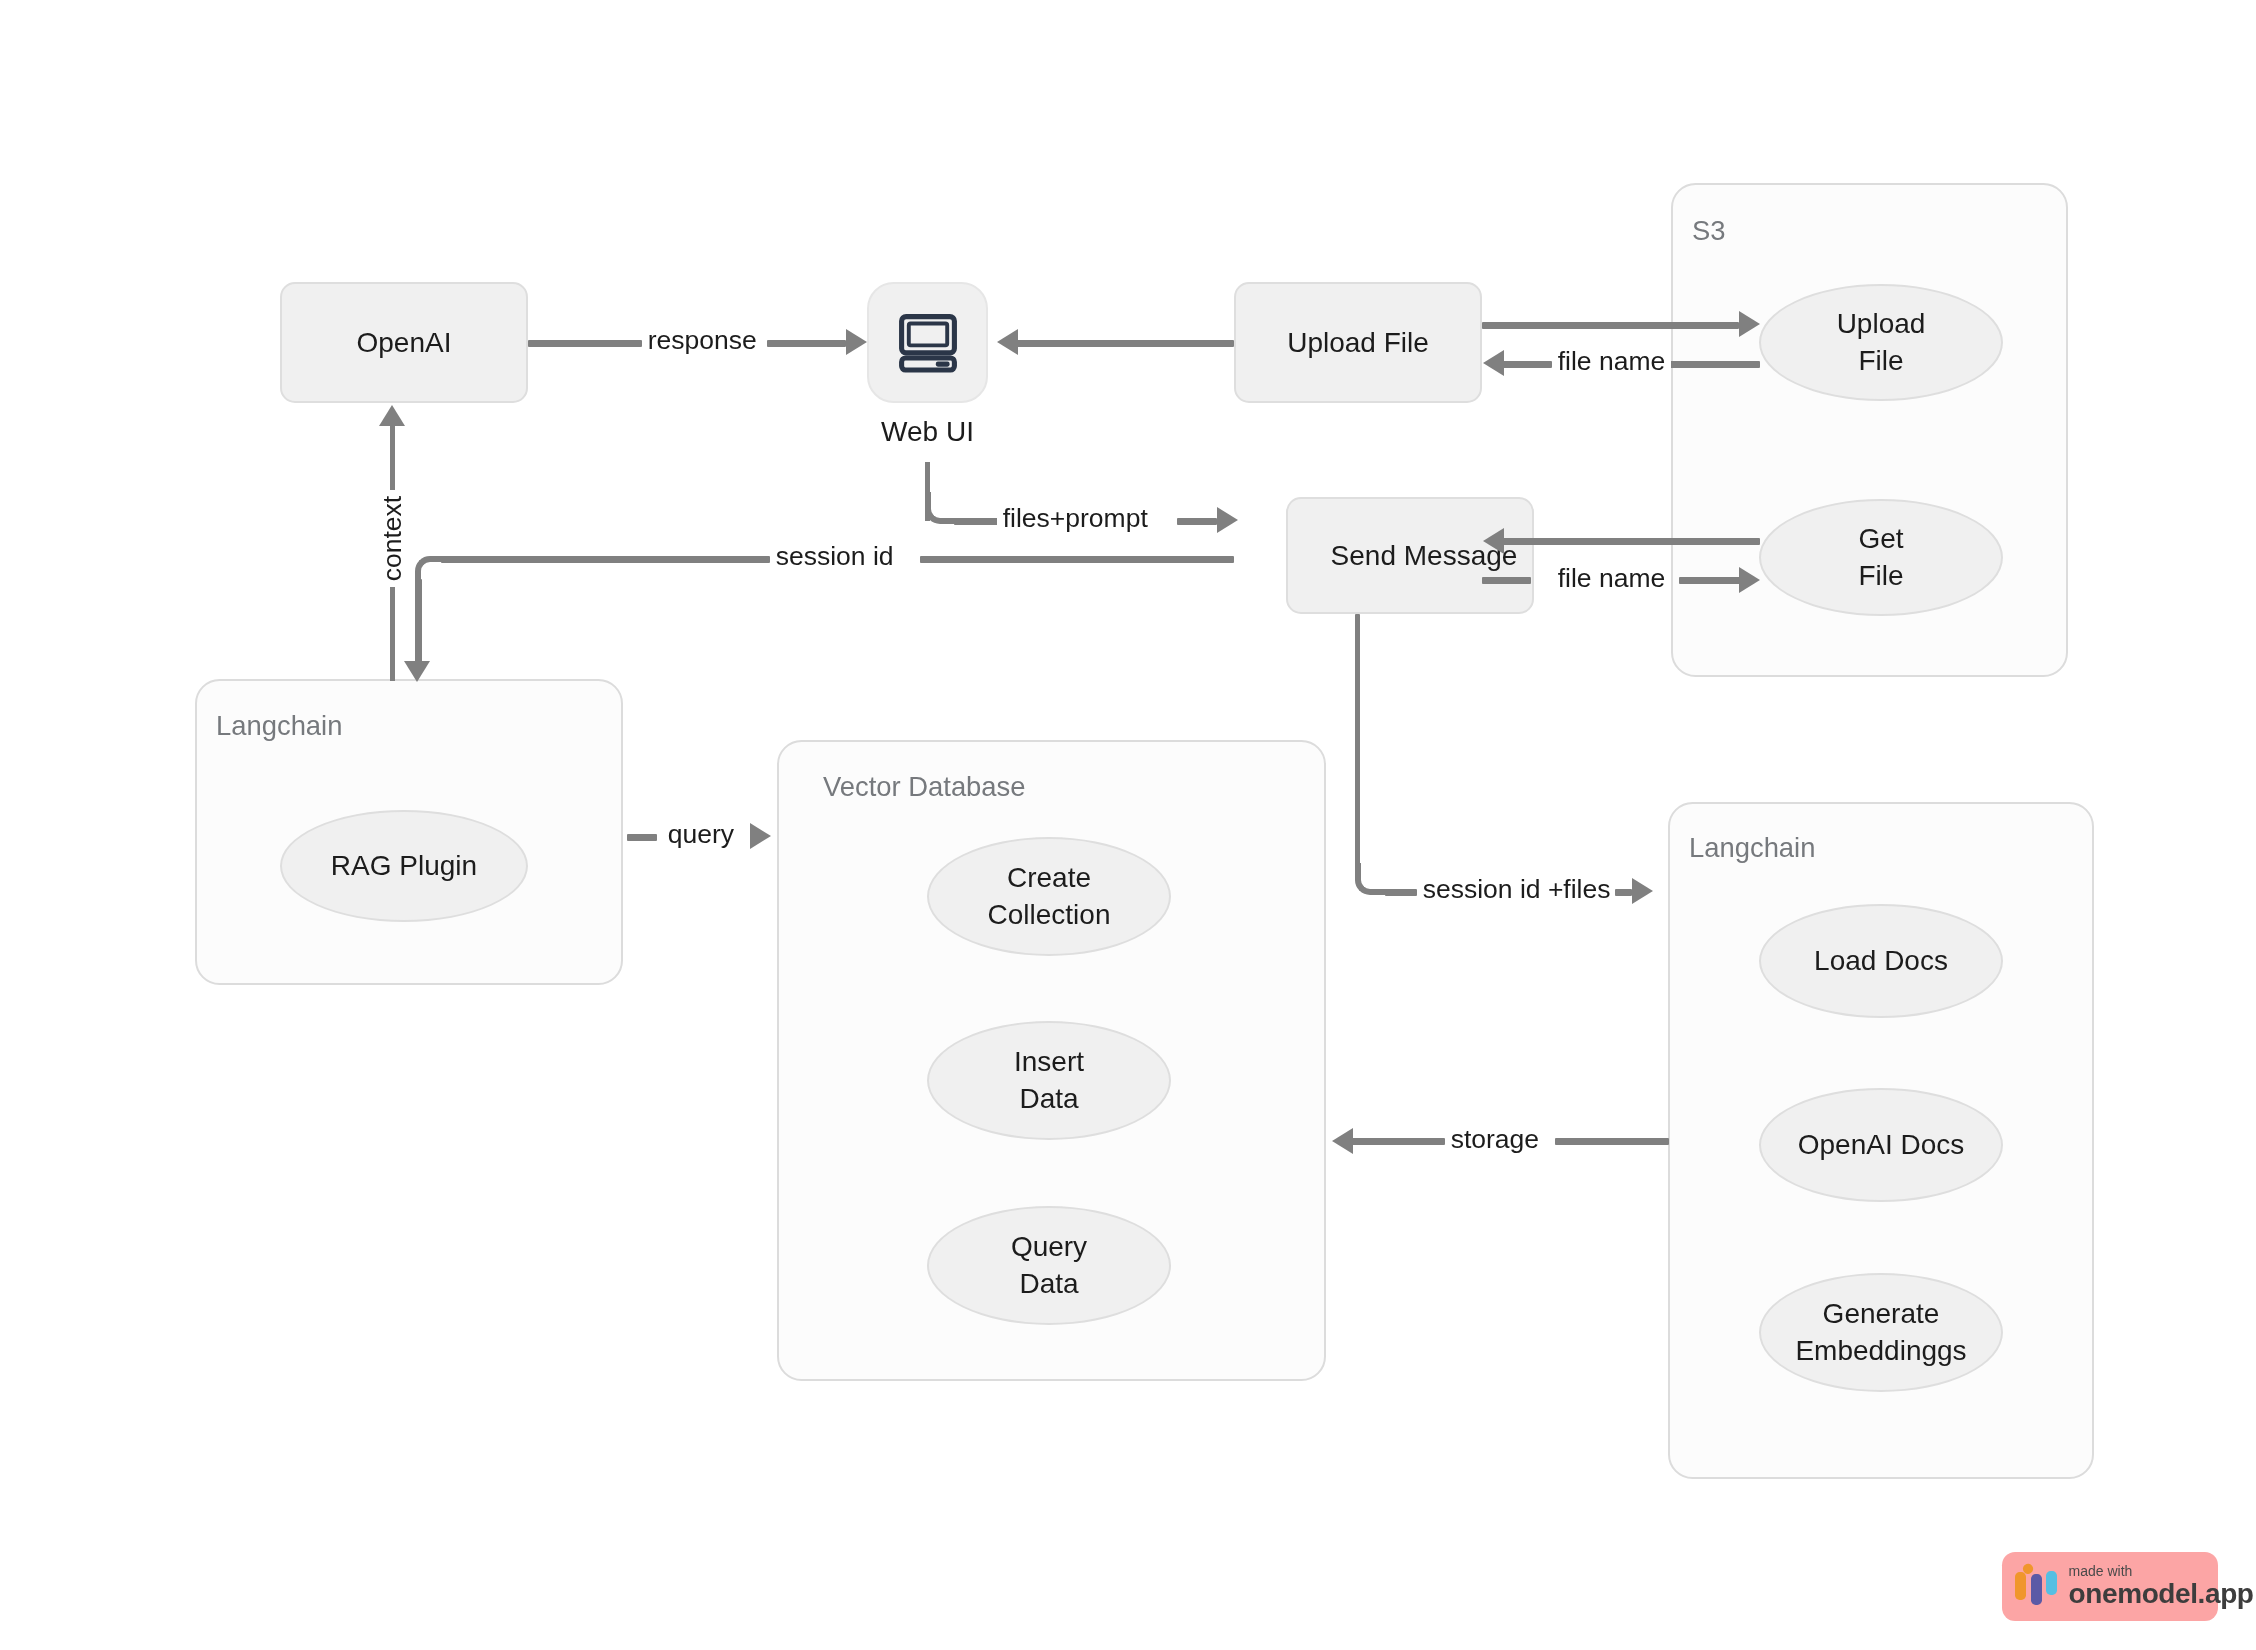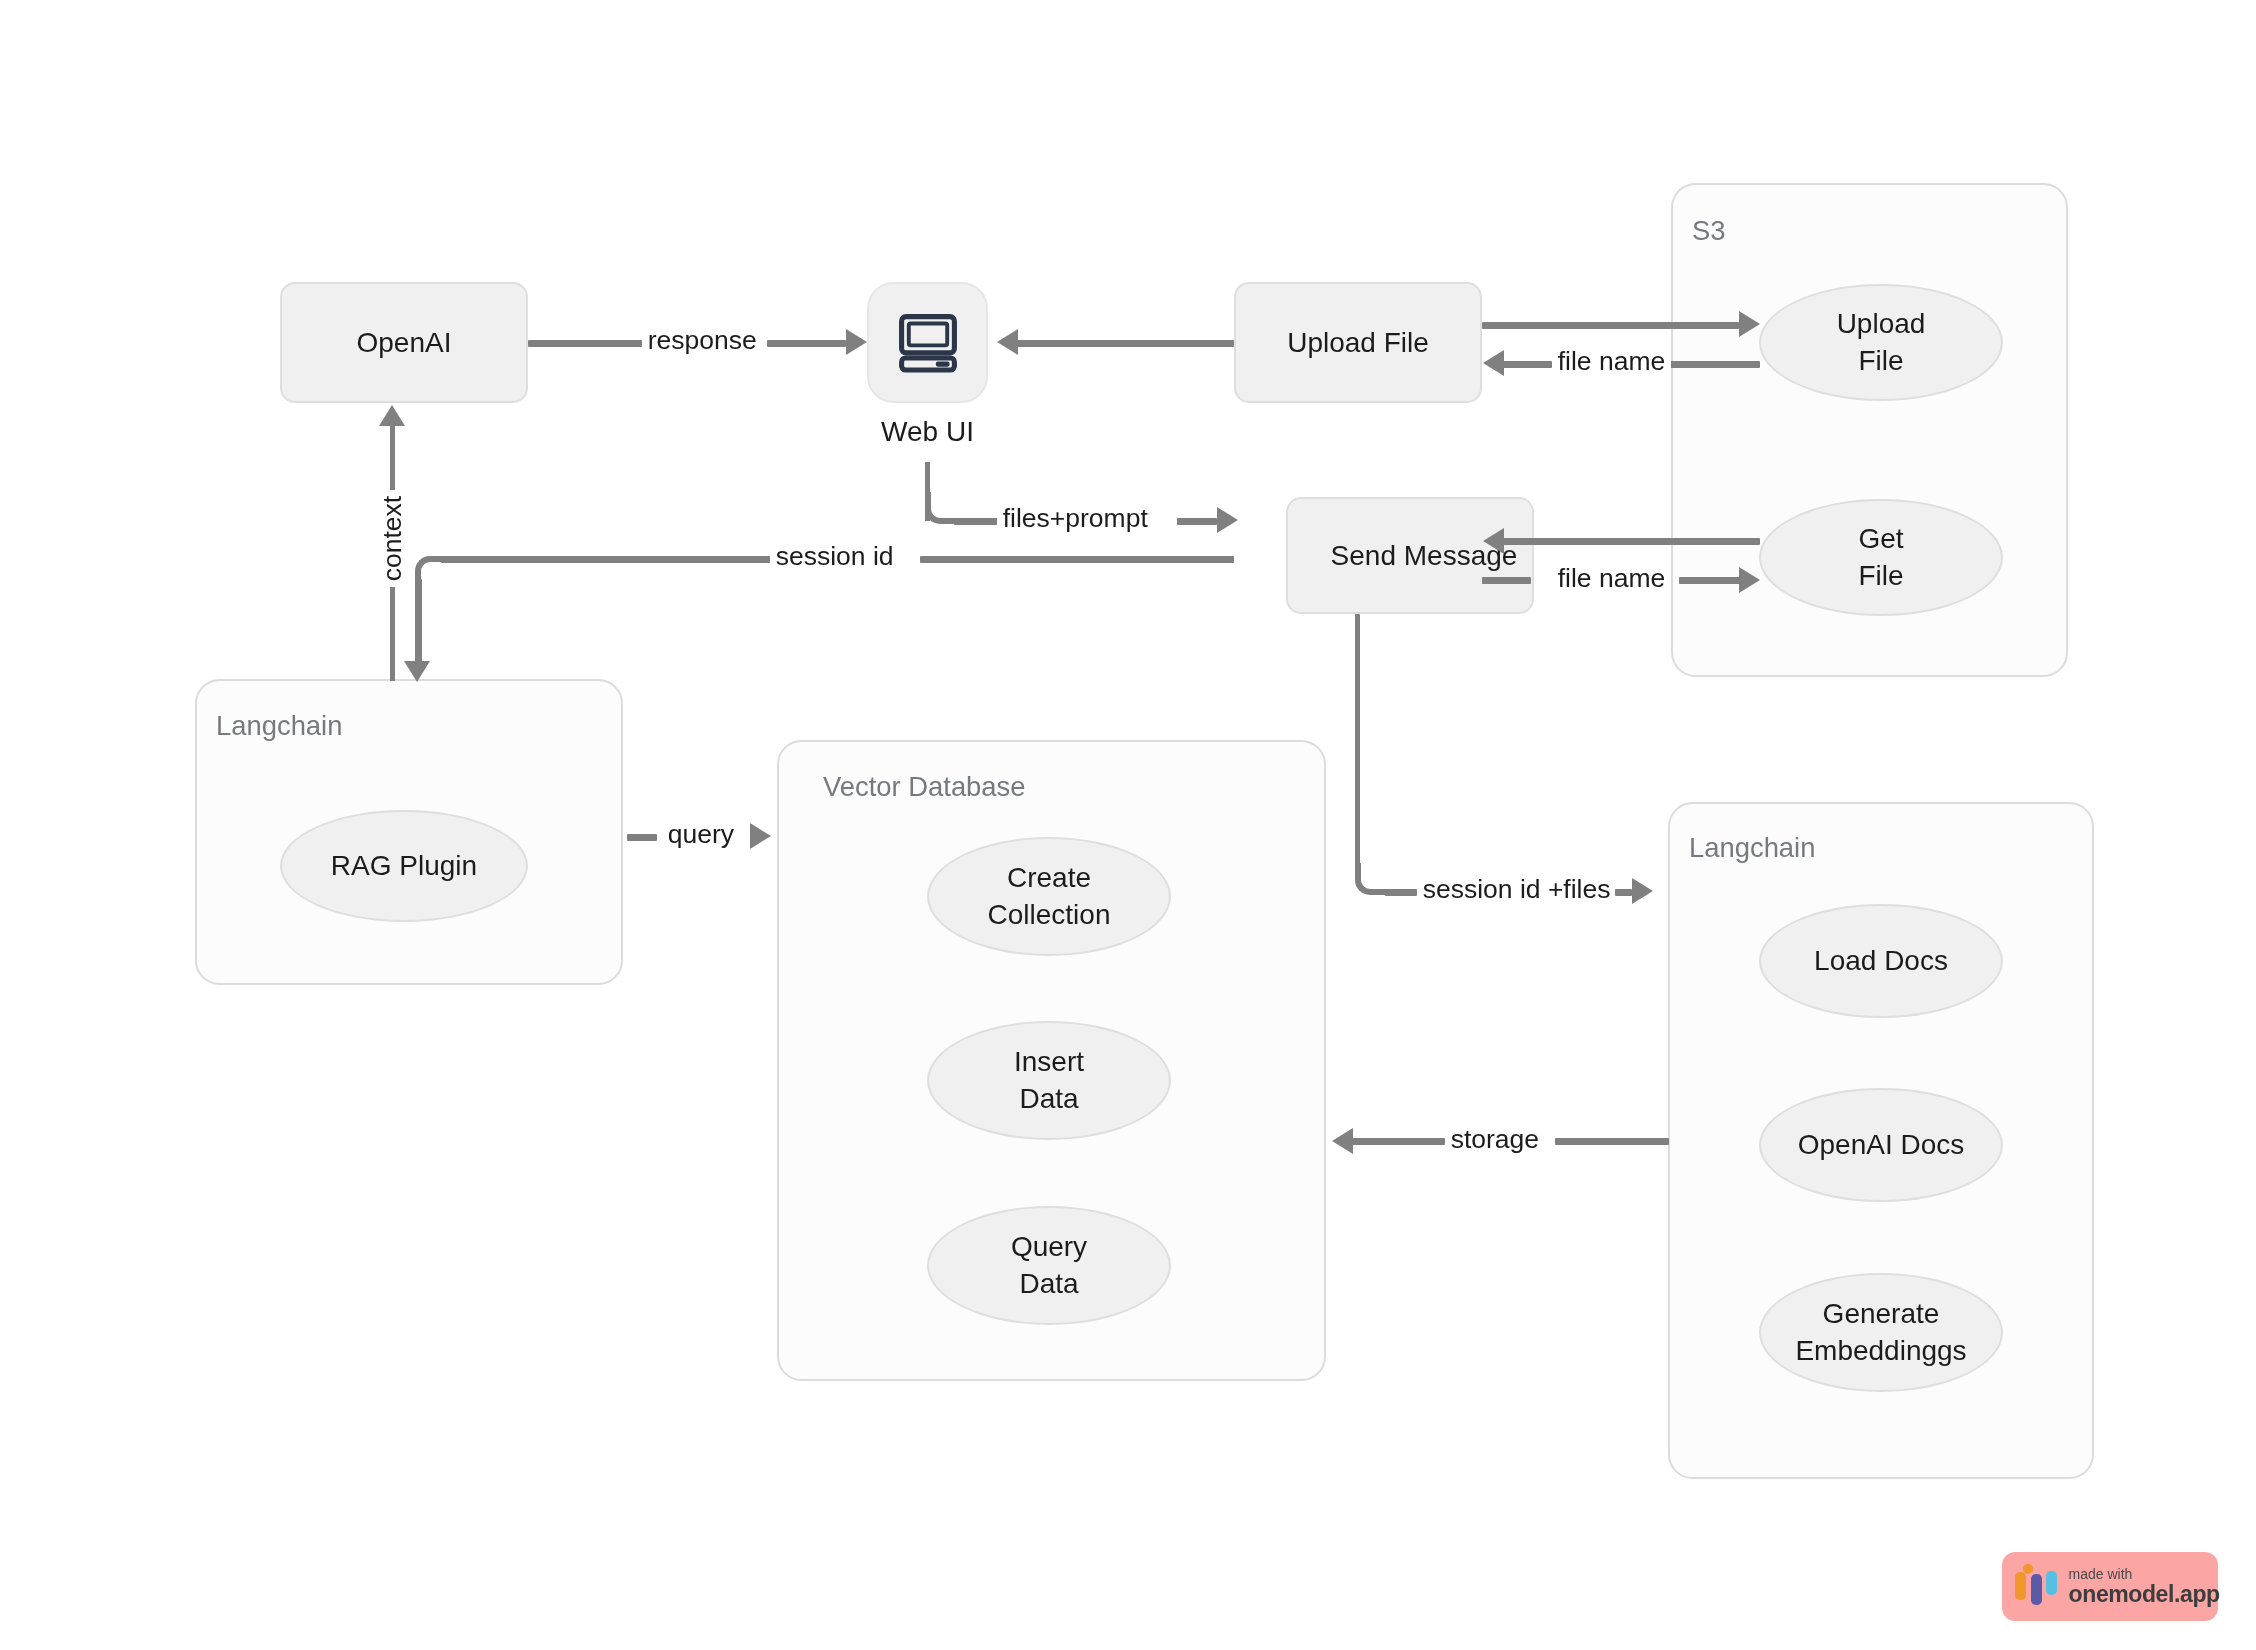--- a/index.html
+++ b/index.html
@@ -175,21 +175,21 @@
     margin-right: 11.4px;
     flex: 0 0 auto;
   }
   .wm-bar { position: absolute; border-radius: 4.7px; }
   #wm-text { line-height: 1.05; }
   #wm-made {
     font-size: 14px;
     color: #4a4a4a;
   }
   #wm-brand {
-    font-size: 23px;
+    font-size: 28px;
     font-weight: bold;
     color: #3d3d3d;
     letter-spacing: -0.4px;
   }
 </style>
 </head>
 <body>
 
 <div id="canvas">
 

